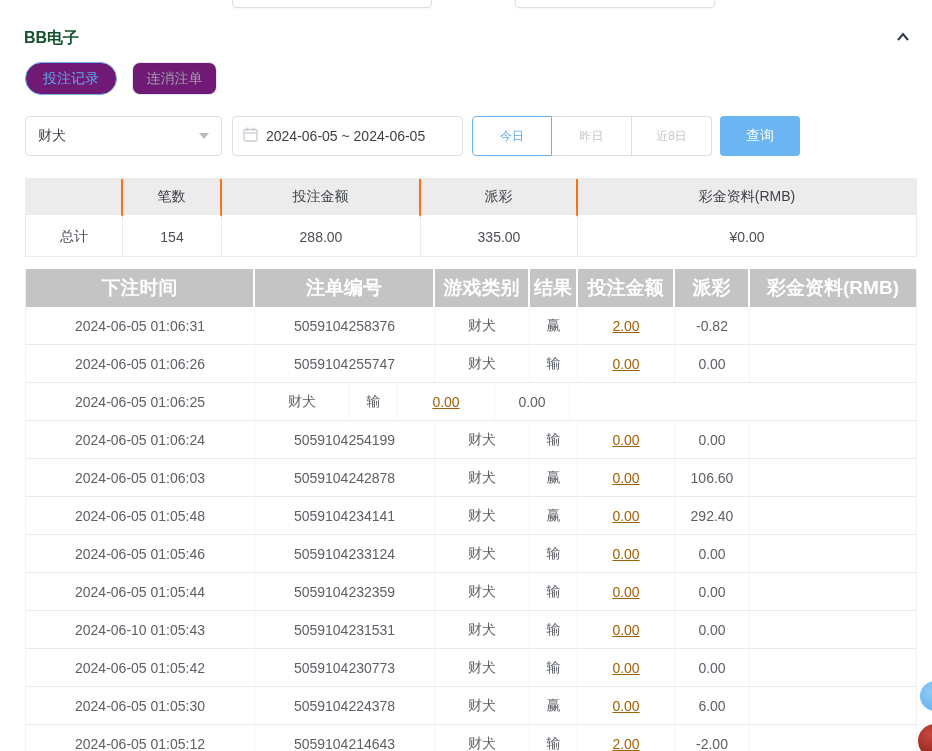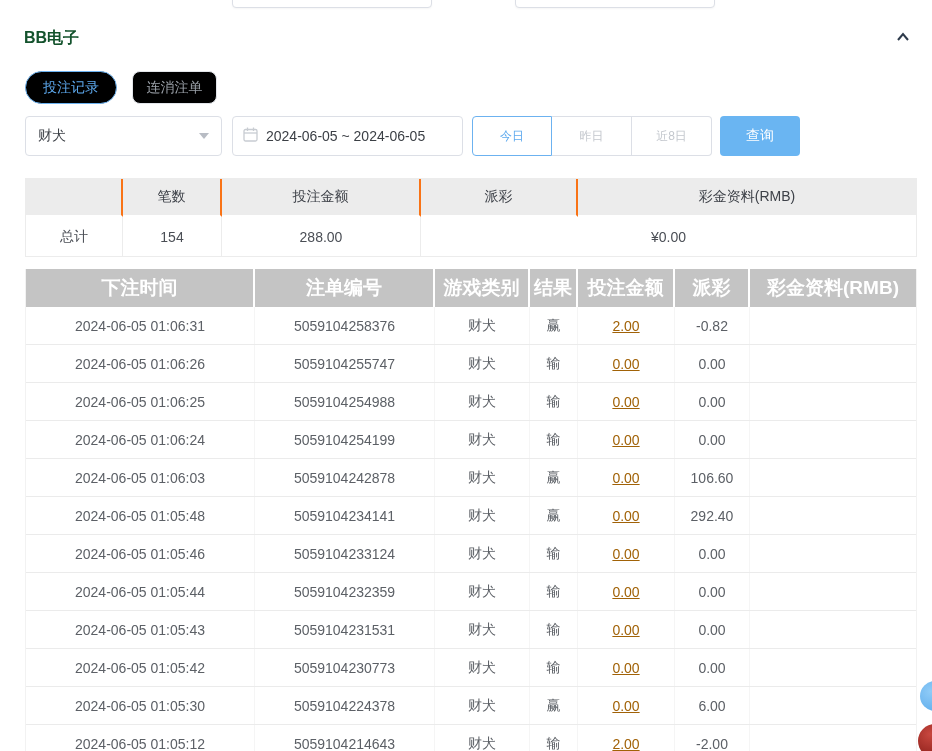--- a/index.html
+++ b/index.html
@@ -45,27 +45,27 @@
     height: 24px;
     cursor: pointer;
     display: flex;
     align-items: center;
     justify-content: center;
   }
 
   
   .tab {
     position: absolute;
-    top: 71px;
+    top: 62px;
     height: 33px;
     display: inline-flex;
     align-items: center;
     justify-content: center;
     font-size: 14px;
-    background: #000000;
+    background: #701a75;
     cursor: pointer;
   }
   .tab.active {
     left: 25px;
     width: 92px;
     border: 1px solid #6cb2f0;
     color: #5da9ee;
     border-radius: 17px;
   }
   .tab.inactive {
@@ -306,20 +306,21 @@
       <div class="cell sc1"></div>
       <div class="cell sc2">笔数</div>
       <div class="cell sc3">投注金额</div>
       <div class="cell sc4">派彩</div>
       <div class="cell sc5">彩金资料(RMB)</div>
     </div>
     <div class="summary-row">
       <div class="cell sc1">总计</div>
       <div class="cell sc2">154</div>
       <div class="cell sc3">288.00</div>
+      <div class="cell sc4">335.00</div>
       <div class="cell sc5">¥0.00</div>
     </div>
   </div>
 
   <div class="records-table">
     <div class="rec-head">
       <div class="cell rc-time">下注时间</div>
       <div class="cell rc-order">注单编号</div>
       <div class="cell rc-game">游戏类别</div>
       <div class="cell rc-result">结果</div>
@@ -345,21 +346,20 @@
       <div class="cell rc-game">财犬</div>
       <div class="cell rc-result">输</div>
       <div class="cell rc-bet">
             <span class="bet-link">0.00</span>
           </div>
       <div class="cell rc-payout">0.00</div>
       <div class="cell rc-bonus"></div>
     </div>
         <div class="rec-row">
       <div class="cell rc-time">2024-06-05 01:06:25</div>
-      <div class="cell rc-order">5059104254988</div>
       <div class="cell rc-game">财犬</div>
       <div class="cell rc-result">输</div>
       <div class="cell rc-bet">
             <span class="bet-link">0.00</span>
           </div>
       <div class="cell rc-payout">0.00</div>
       <div class="cell rc-bonus"></div>
     </div>
         <div class="rec-row">
       <div class="cell rc-time">2024-06-05 01:06:24</div>
@@ -410,21 +410,21 @@
       <div class="cell rc-order">5059104232359</div>
       <div class="cell rc-game">财犬</div>
       <div class="cell rc-result">输</div>
       <div class="cell rc-bet">
             <span class="bet-link">0.00</span>
           </div>
       <div class="cell rc-payout">0.00</div>
       <div class="cell rc-bonus"></div>
     </div>
         <div class="rec-row">
-      <div class="cell rc-time">2024-06-05 01:05:43</div>
+      <div class="cell rc-time">2024-06-10 01:05:43</div>
       <div class="cell rc-order">5059104231531</div>
       <div class="cell rc-game">财犬</div>
       <div class="cell rc-result">输</div>
       <div class="cell rc-bet">
             <span class="bet-link">0.00</span>
           </div>
       <div class="cell rc-payout">0.00</div>
       <div class="cell rc-bonus"></div>
     </div>
         <div class="rec-row">

